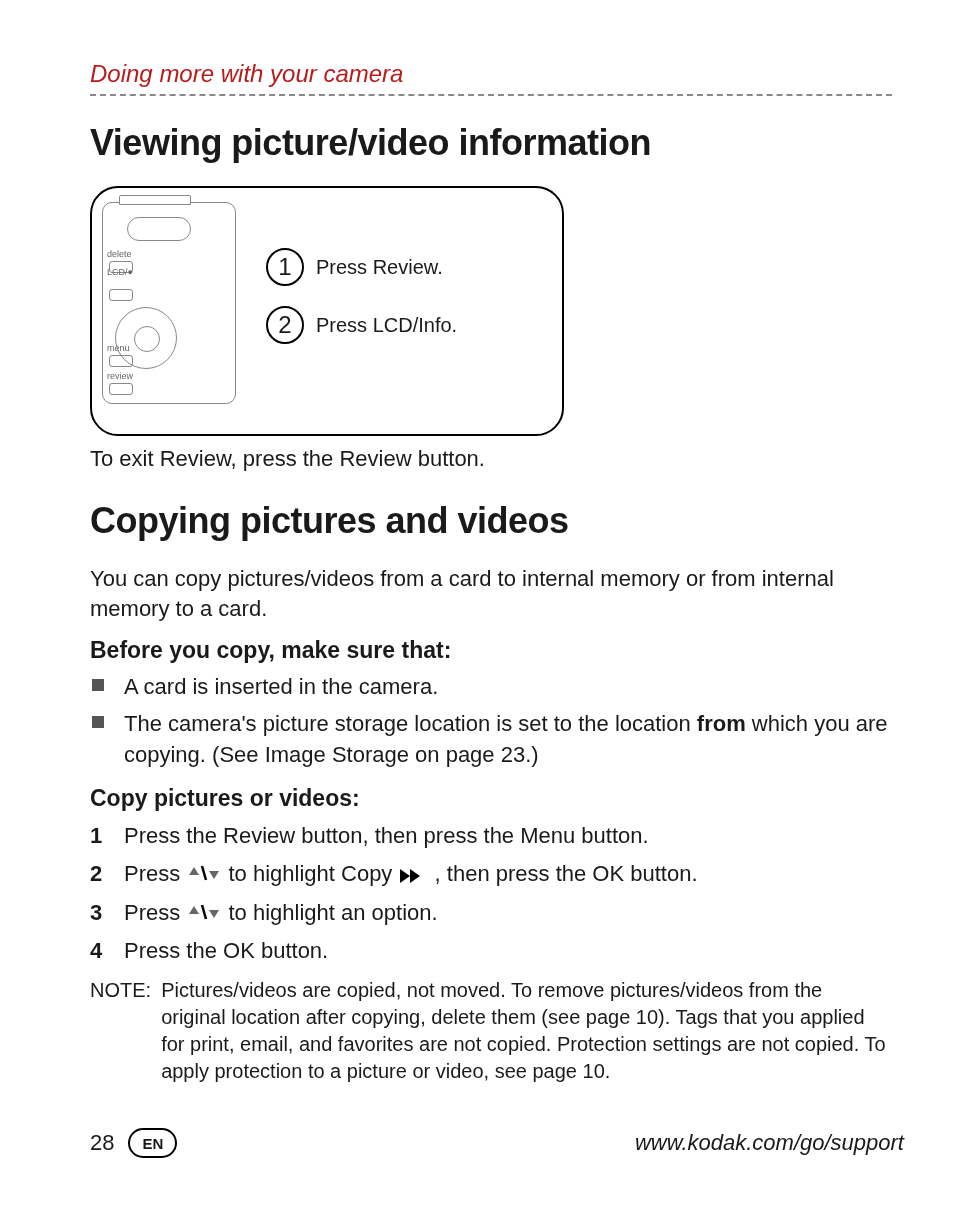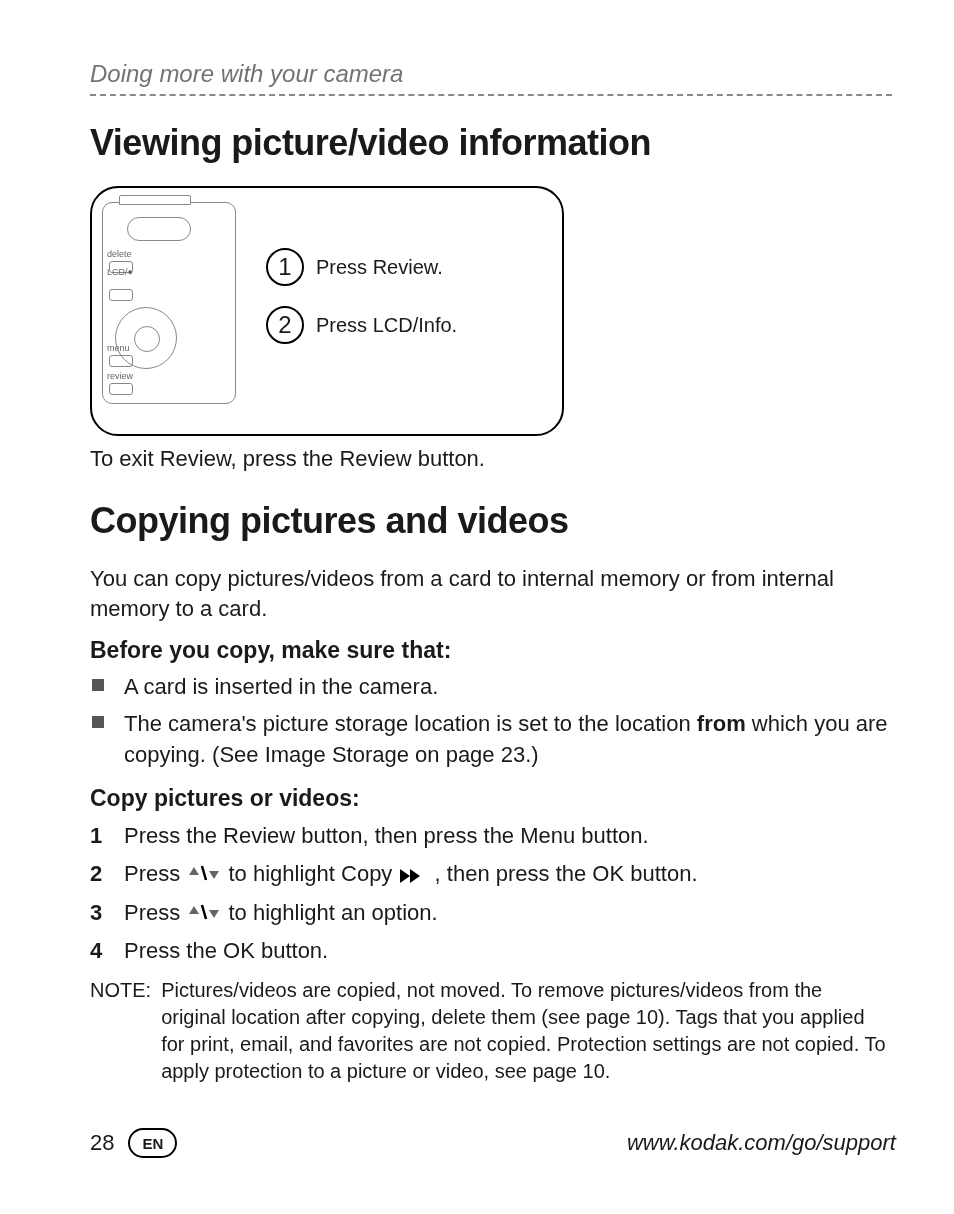--- a/index.html
+++ b/index.html
@@ -1,17 +1,17 @@
 <!DOCTYPE html>
 <html><head>
 <meta charset="utf-8">
 <style>
   html,body{margin:0;padding:0;background:#fff;font-family:"Helvetica Neue",Helvetica,Arial,sans-serif;color:#1a1a1a;}
   .page{width:954px;height:1214px;position:relative;box-sizing:border-box;padding:60px 62px 60px 90px;}
-  .running-head{font-style:italic;font-size:24px;color:#737373;margin-bottom:6px;}
+  .running-head{font-style:italic;font-size:24px;color:#b91c1c;margin-bottom:6px;}
   .dash-rule{border:none;border-top:2px dashed #888;margin:0 0 26px 0;}
   h1{font-weight:700;font-size:36px;margin:0 0 22px 0;letter-spacing:-0.5px;}
   h1.second{margin-top:28px;}
   .diagram{width:470px;height:246px;border:2.5px solid #000;border-radius:28px;position:relative;margin-bottom:10px;background:#fff;}
   .cam{position:absolute;left:10px;top:14px;width:132px;height:200px;border:1.5px solid #888;border-radius:10px;text-align:center;}
   .cam::before{content:"";position:absolute;top:-8px;left:16px;width:70px;height:8px;border:1px solid #888;border-radius:2px 2px 0 0;background:#fff;}
   .cam .lens{position:absolute;top:14px;left:24px;width:62px;height:22px;border:1.5px solid #888;border-radius:12px;}
   .cam .pad{position:absolute;top:104px;left:12px;width:60px;height:60px;border:1.5px solid #888;border-radius:50%;}
   .cam .pad::after{content:"";position:absolute;top:18px;left:18px;width:24px;height:24px;border:1.5px solid #888;border-radius:50%;}
   .cam .btn{position:absolute;left:6px;width:22px;height:10px;border:1px solid #888;border-radius:3px;}
@@ -34,21 +34,21 @@
   ol.num{list-style:none;padding:0;margin:0;counter-reset:step;}
   ol.num li{font-size:22px;line-height:1.45;padding-left:34px;position:relative;margin-bottom:6px;}
   ol.num li .n{position:absolute;left:0;top:0;font-weight:700;}
   .arrow-ud{display:inline-block;vertical-align:middle;font-size:18px;}
   .copy-icon{display:inline-block;vertical-align:middle;}
   .copy-icon svg{vertical-align:middle;}
   b{font-weight:700;}
   .note{font-size:20px;line-height:1.35;margin-top:10px;display:flex;}
   .note .nlabel{flex:0 0 auto;padding-right:10px;}
   .note .ntext{flex:1;}
-  .footer{position:absolute;left:90px;right:58px;bottom:56px;display:flex;align-items:center;justify-content:space-between;font-size:22px;}
+  .footer{position:absolute;left:90px;right:50px;bottom:56px;display:flex;align-items:center;justify-content:space-between;font-size:22px;}
   .en-badge{display:inline-flex;align-items:center;justify-content:center;border:2px solid #000;border-radius:16px;padding:0 12px;height:26px;font-size:15px;font-weight:700;margin-left:14px;}
   .url{font-style:italic;}
   .pgno{display:flex;align-items:center;}
 </style>
 </head>
 <body>
 
 <div class="page">
 
   <div class="running-head">Doing more with your camera</div>

